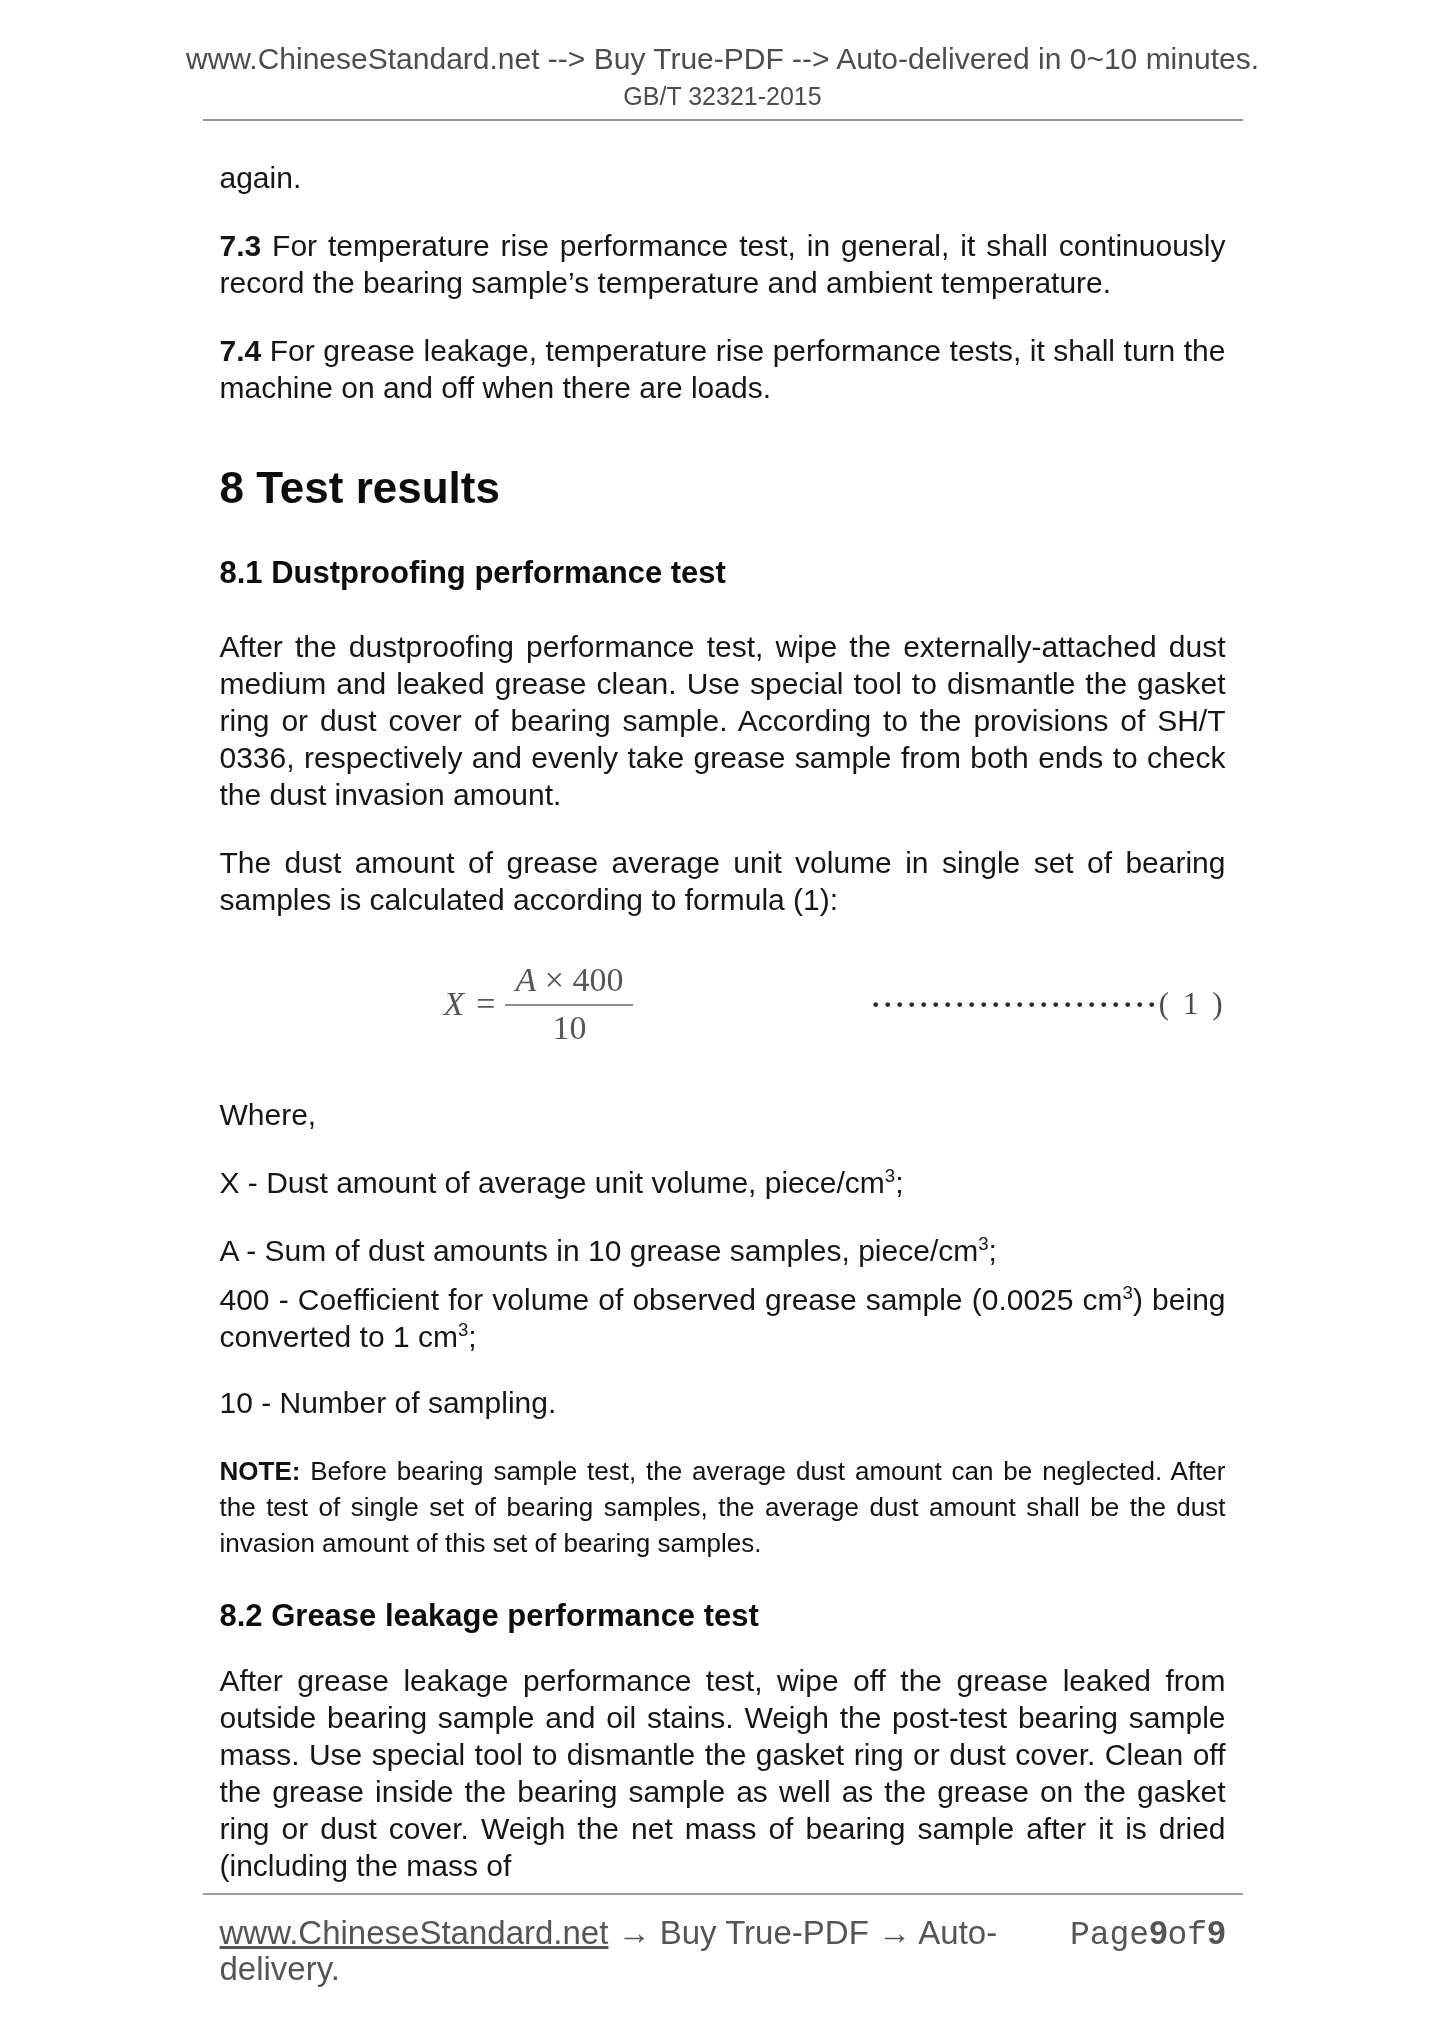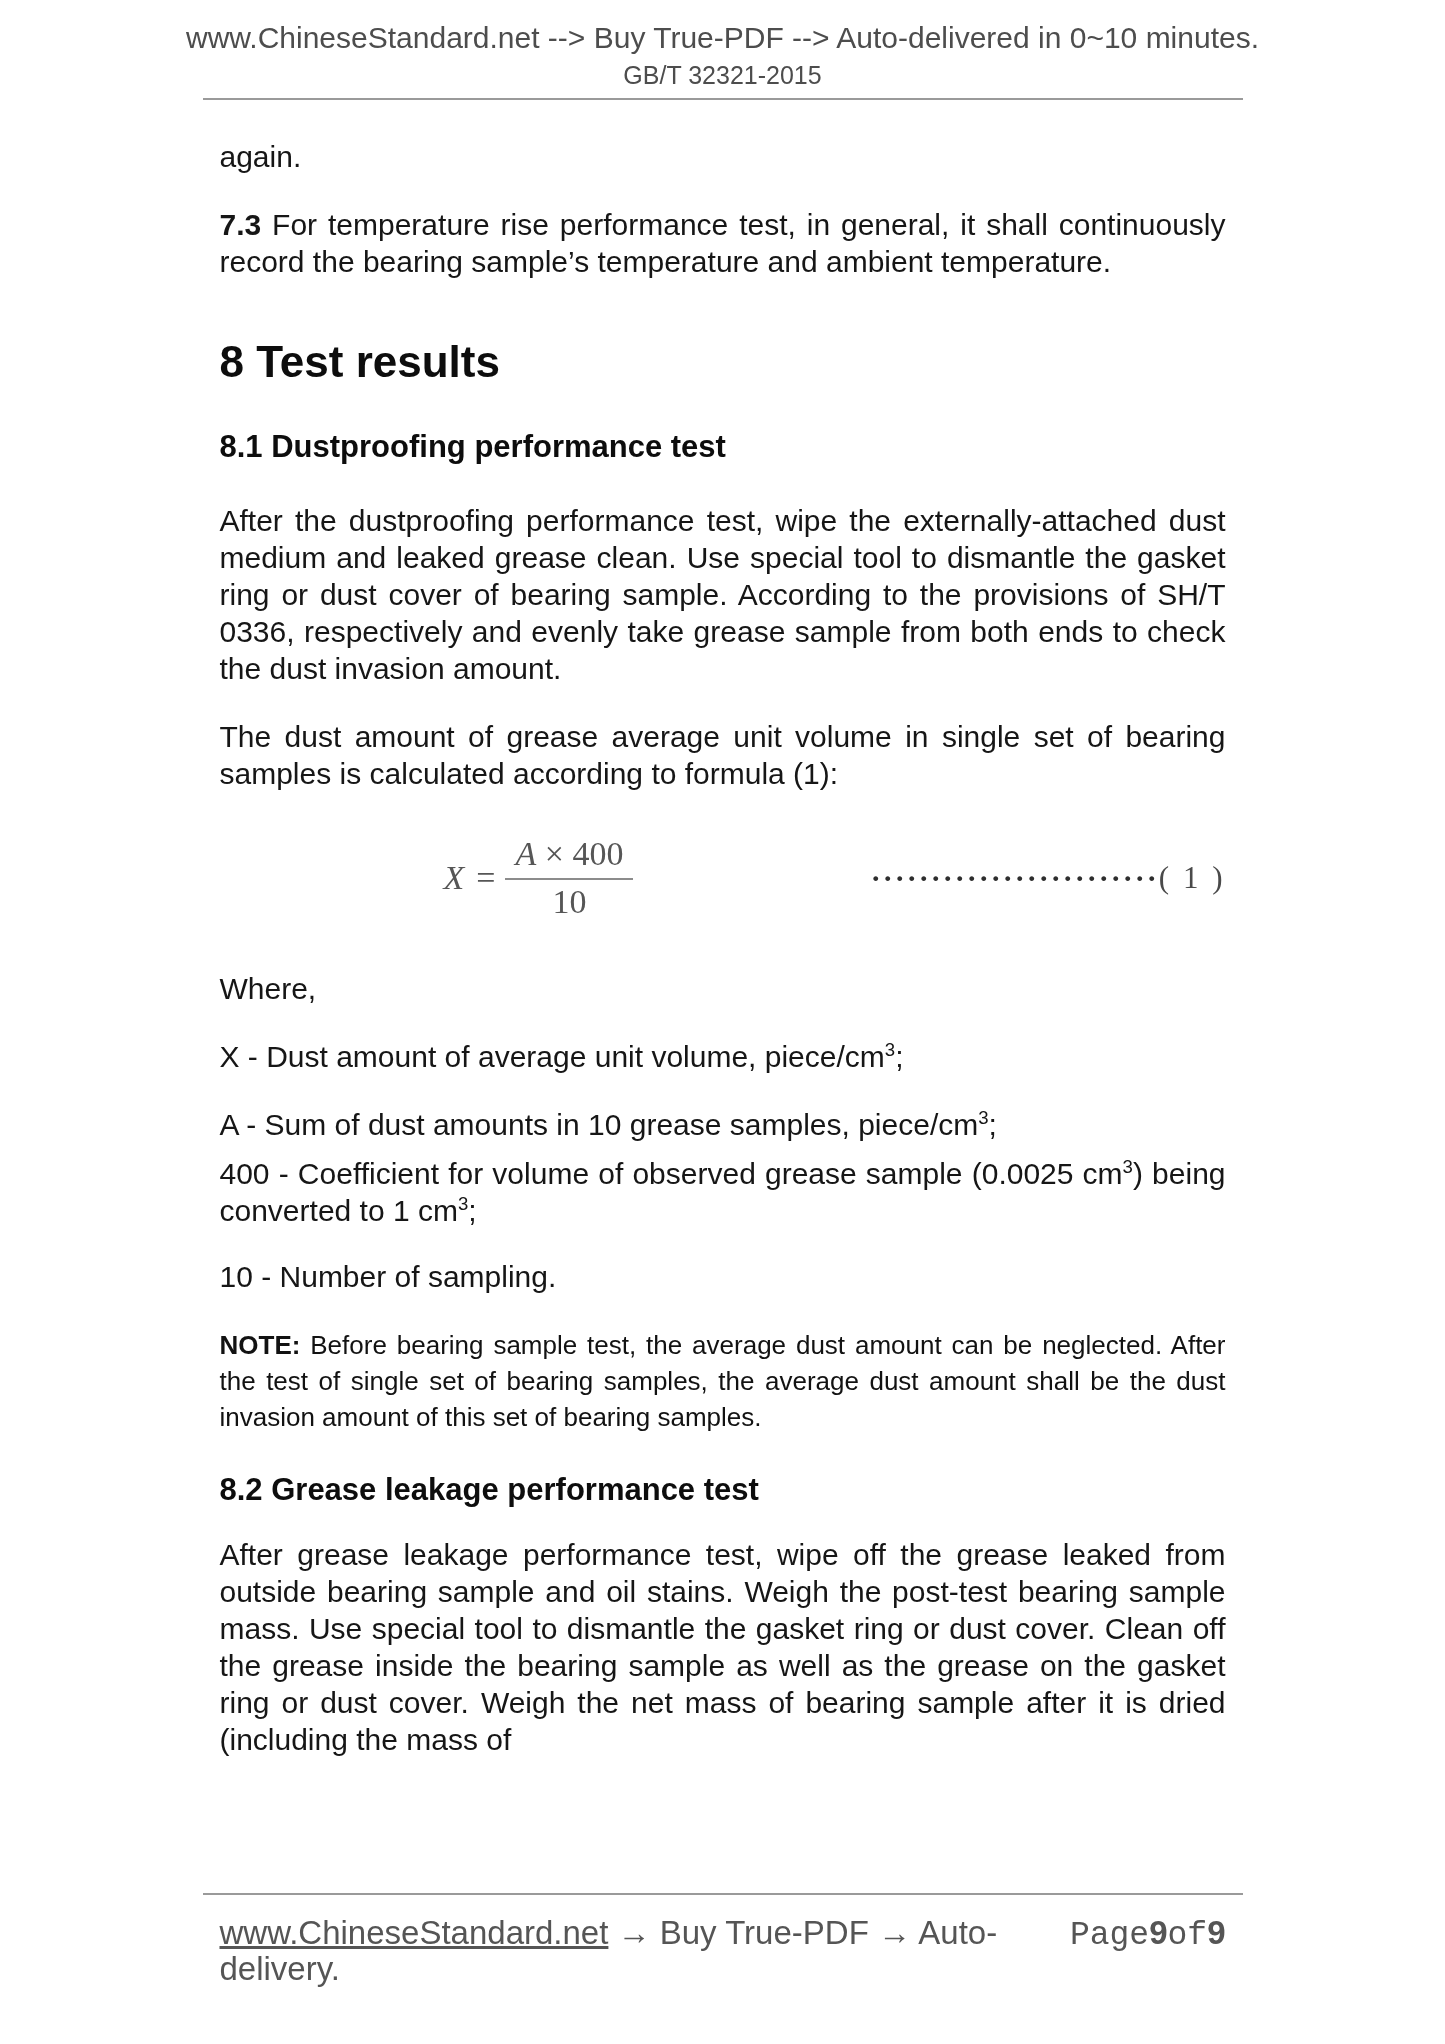--- a/index.html
+++ b/index.html
@@ -6,21 +6,21 @@
   .page{
     position:relative;
     width:1445px;height:2044px;
     background:#ffffff;
     font-family:"Liberation Sans",sans-serif;
     color:#161616;
     overflow:hidden;
     box-sizing:border-box;
   }
   
-  .header{padding-top:19px;text-align:center;color:#4d4d4d;}
+  .header{padding-top:40px;text-align:center;color:#4d4d4d;}
   .header-line1{font-size:30px;line-height:38px;}
   .header-line2{font-size:25px;line-height:30px;margin-top:3px;}
   .rule{width:1040px;margin:0 auto;border-top:2px solid #9a9a9a;}
   .header .rule{margin-top:8px;}
   
   .content{width:1006px;margin:0 auto;}
   .p{
     margin:31px 0 0 0;
     font-size:30px;line-height:37px;
     text-align:justify;
@@ -90,20 +90,21 @@
     <div class="header-line2">GB/T 32321-2015</div>
     <div class="rule"></div>
   </div>
 
   <div class="content">
 
     <p class="p first-p">again.</p>
 
     <p class="p"><b>7.3</b> <span>For temperature rise performance test, in general, it shall continuously record the bearing sample’s temperature and ambient temperature.</span></p>
 
+    <p class="p"><b>7.4</b> <span>For grease leakage, temperature rise performance tests, it shall turn the machine on and off when there are loads.</span></p>
 
     <h1 class="h-major">8 Test results</h1>
 
     <h2 class="h-sub h-81">8.1 Dustproofing performance test</h2>
 
     <p class="p after-h81">After the dustproofing performance test, wipe the externally-attached dust medium and leaked grease clean. Use special tool to dismantle the gasket ring or dust cover of bearing sample. According to the provisions of SH/T 0336, respectively and evenly take grease sample from both ends to check the dust invasion amount.</p>
 
     <p class="p pre-formula">The dust amount of grease average unit volume in single set of bearing samples is calculated according to formula (1):</p>
 
     <div class="formula-row">

